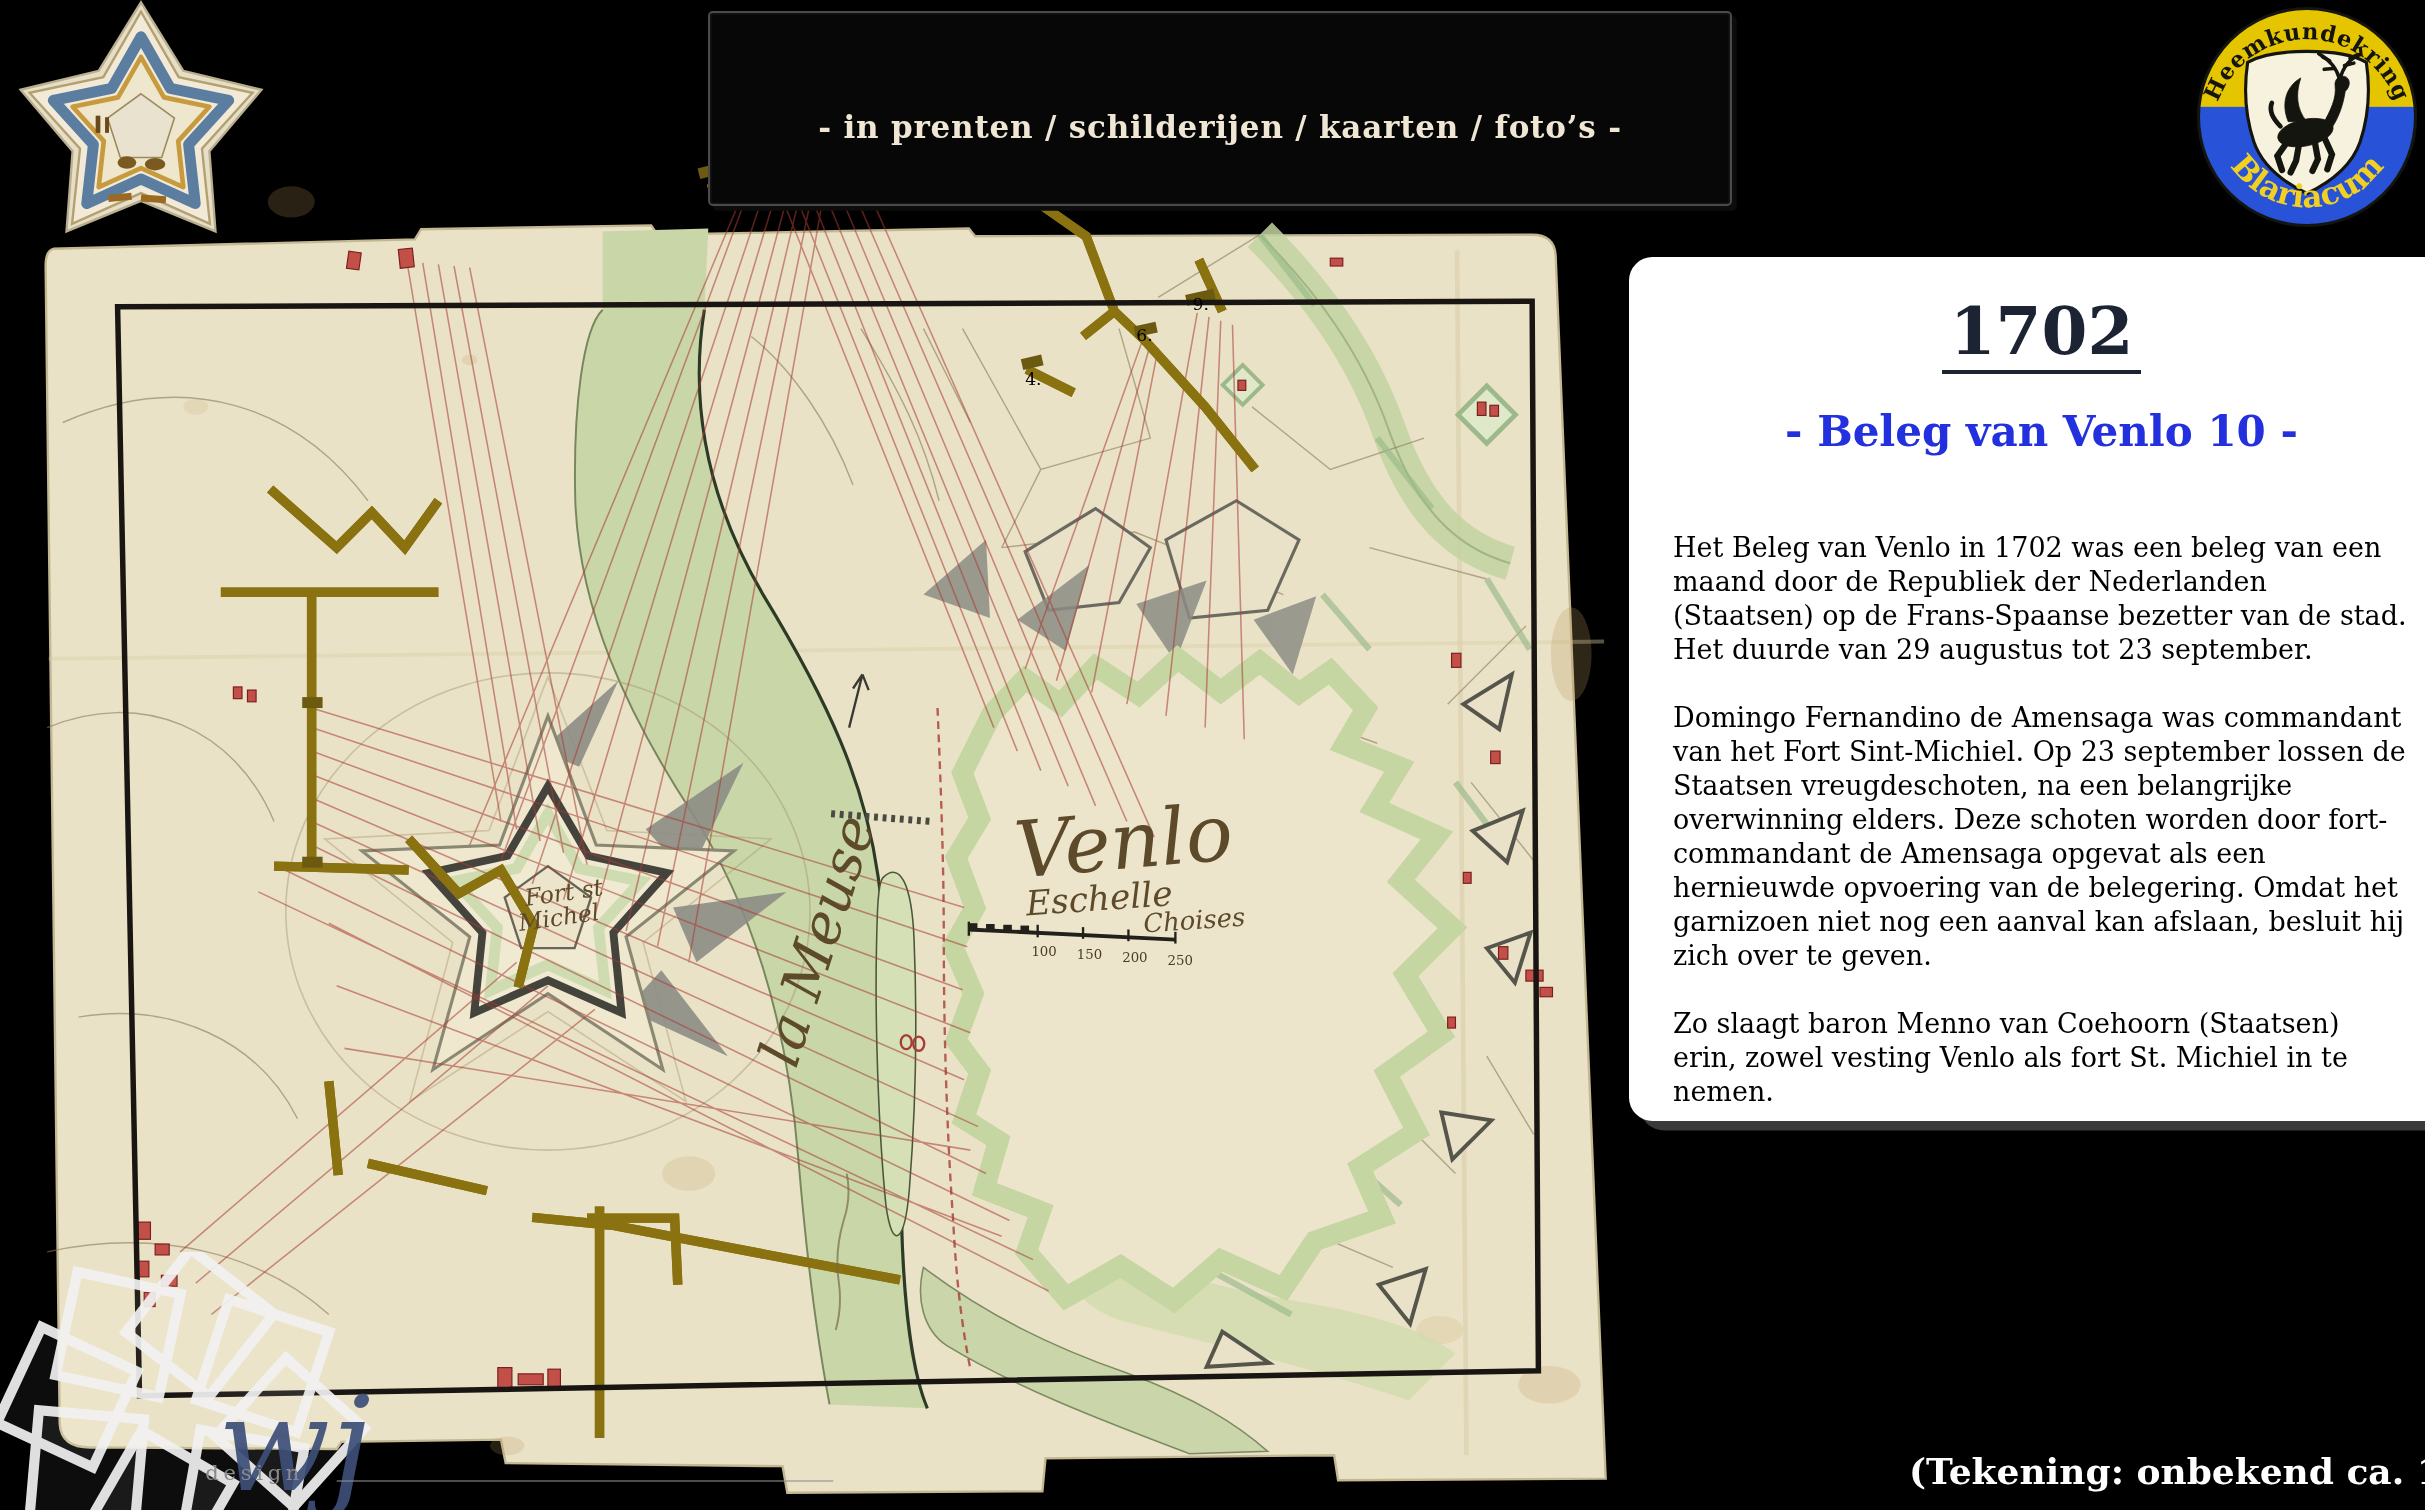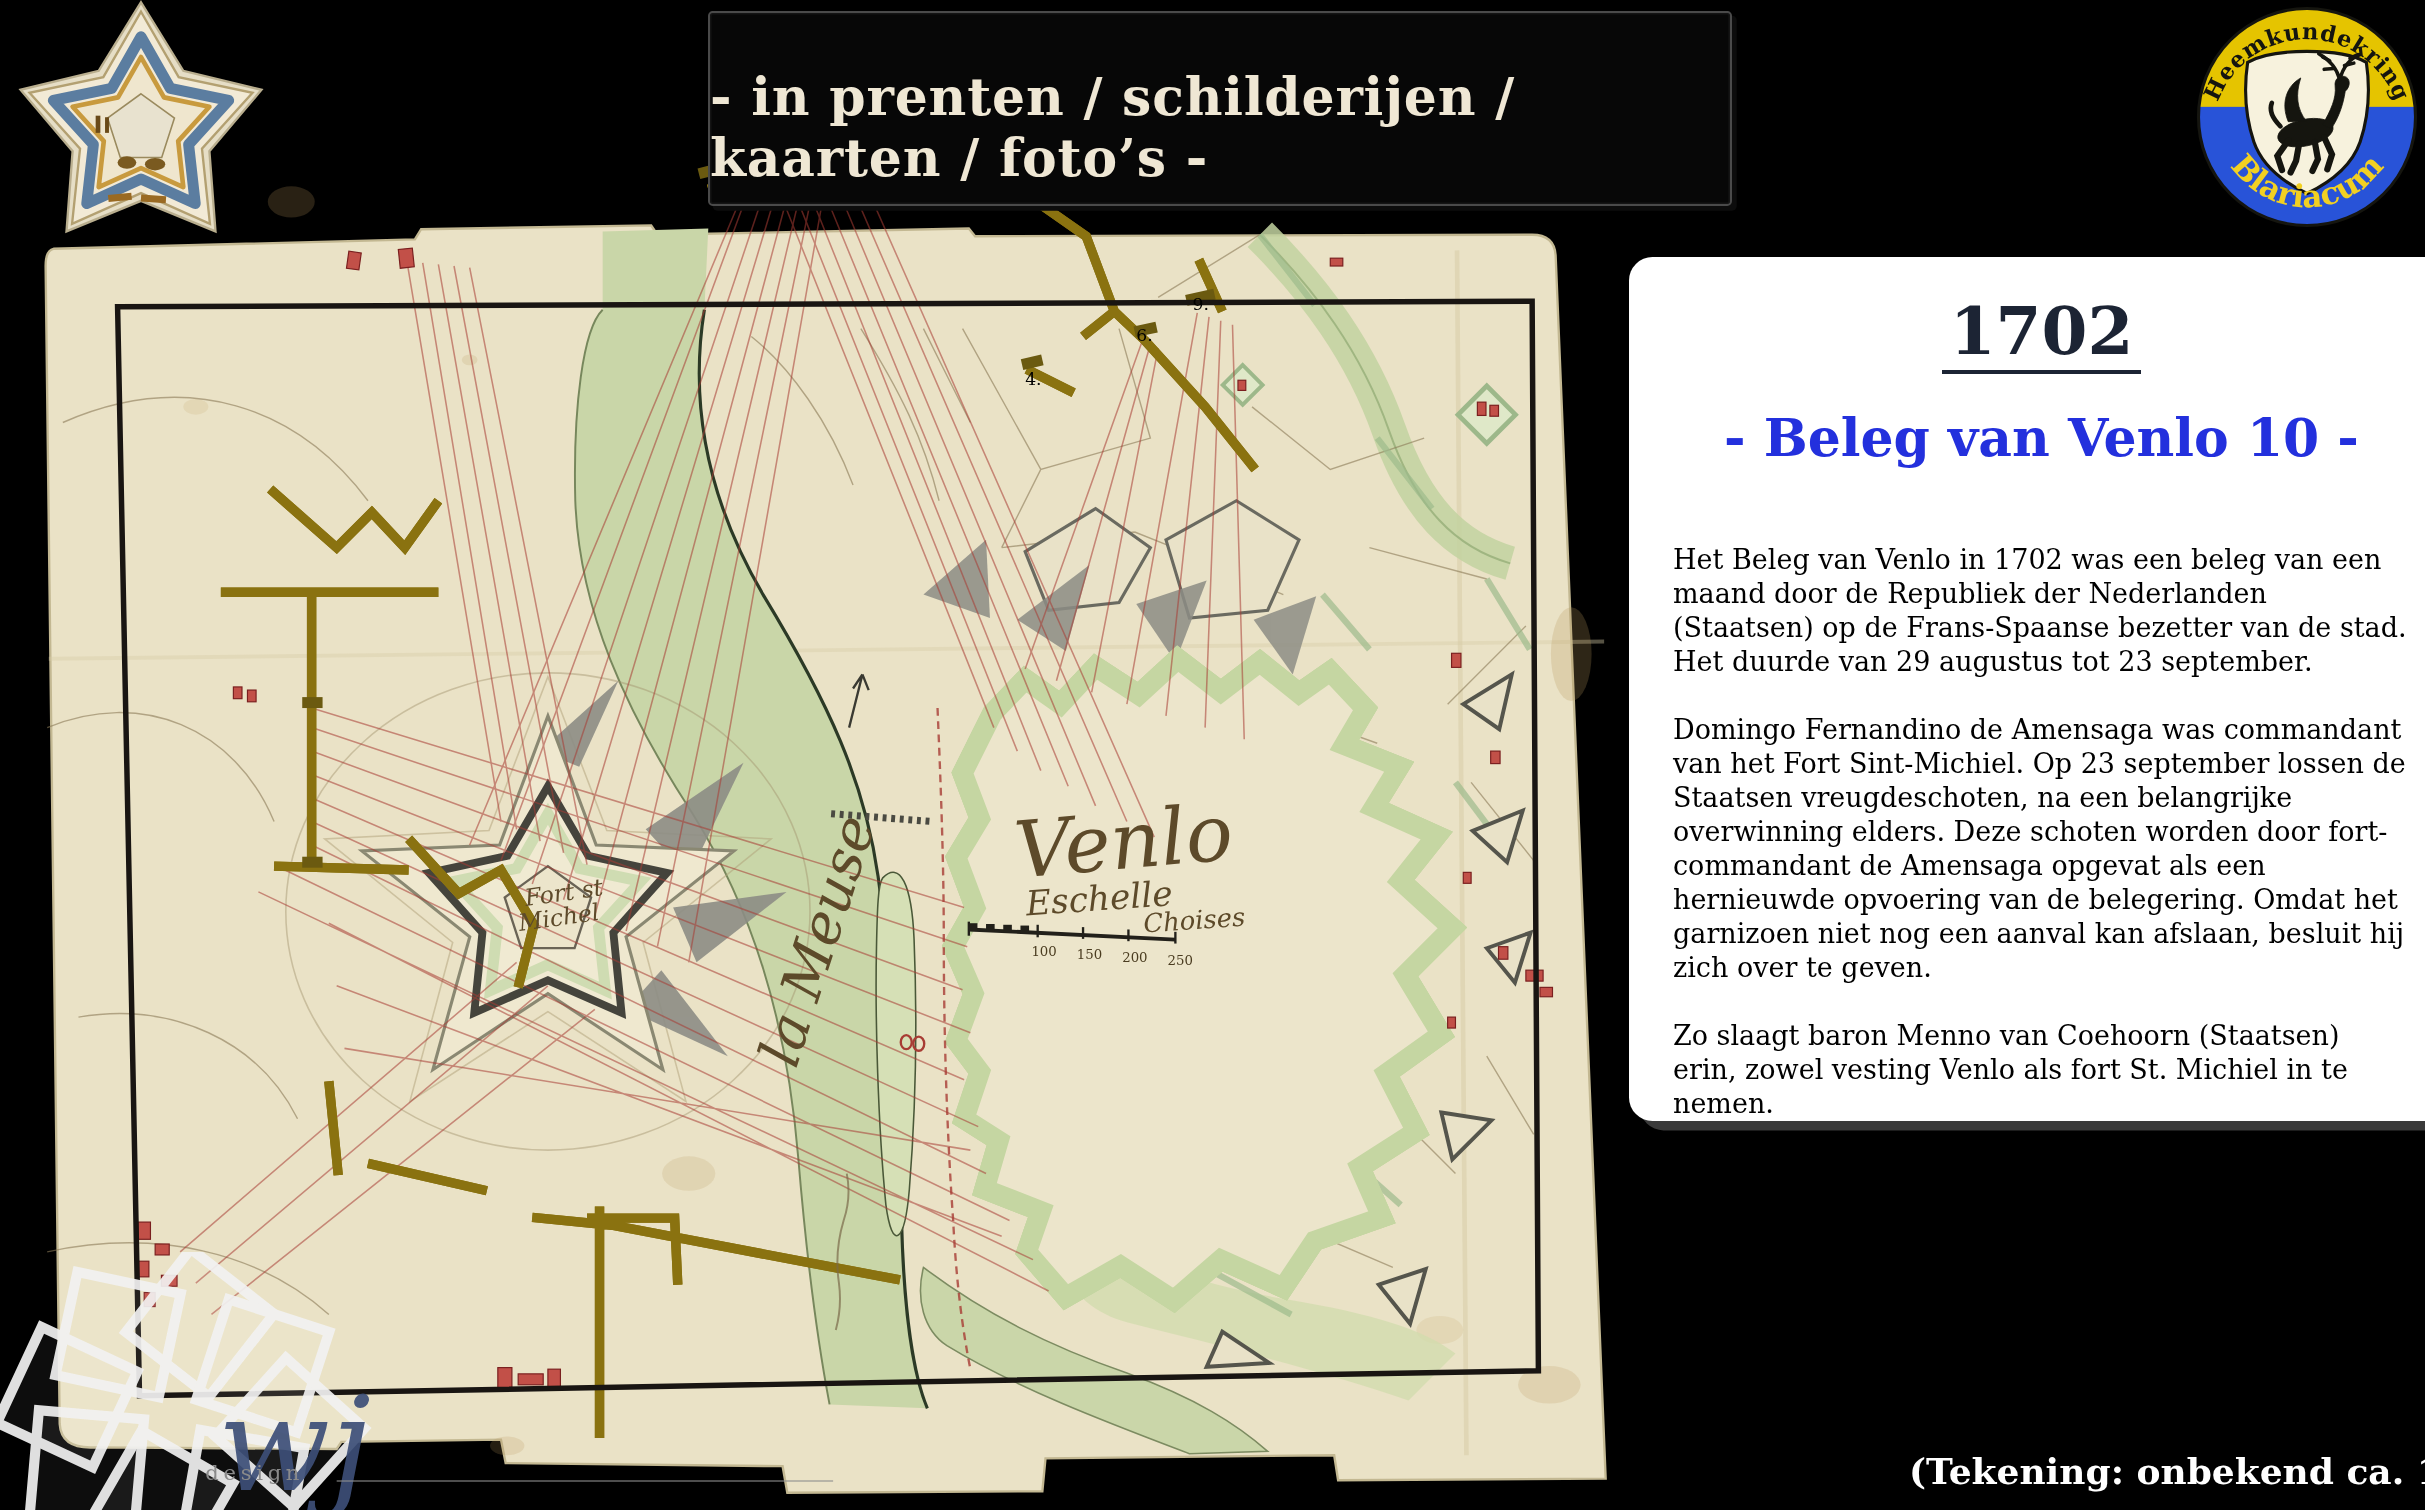--- a/index.html
+++ b/index.html
@@ -8,33 +8,33 @@
     background:#000;font-family:"DejaVu Serif","Liberation Serif",serif;
   }
   
   .banner{
     position:absolute;left:708px;top:11px;width:1020px;height:191px;
     background:#070707;border:2.3px solid #4a4a4a;border-radius:4.7px;
     box-shadow:inset 0 0 0 1.6px #141414, 4.7px 4.7px 0 #0c0c0c;
     display:flex;flex-direction:column;align-items:center;justify-content:center;
   }
   .banner .title{font-size:88px;font-weight:bold;color:#efe7d4;line-height:1;letter-spacing:1.6px;text-shadow:1.6px 1.6px 0 #1b1b1b;}
-  .banner .subtitle{font-size:52px;font-weight:bold;color:#efe7d4;margin-top:36px;letter-spacing:0.8px;}
+  .banner .subtitle{font-size:31px;font-weight:bold;color:#efe7d4;margin-top:36px;letter-spacing:0.8px;}
   
   .panel{
     position:absolute;left:1629px;top:257px;width:820px;height:864px;
     background:#ffffff;border-radius:23.5px;box-shadow:11px 9.4px 0 #3a3a3a;
     box-sizing:border-box;padding:41px 39px 0 44px;
   }
   .panel .year-wrap{text-align:center;}
   .panel .year{
     display:inline-block;font-size:66px;font-weight:bold;color:#1c2434;line-height:1;
     border-bottom:4.7px solid #1c2434;padding:0 7.8px 6.3px 7.8px;
   }
-  .panel .psub{font-size:52px;font-weight:bold;color:#2330dd;text-align:center;margin-top:33px;}
+  .panel .psub{font-size:42px;font-weight:bold;color:#2330dd;text-align:center;margin-top:33px;}
   .panel .body{margin-top:75px;font-size:27px;line-height:34px;color:#000;}
   .panel .body p{margin:0 0 34px 0;}
   
   .caption{
     position:absolute;left:1909px;top:1450px;width:501px;
     font-size:36px;font-weight:bold;color:#ffffff;white-space:nowrap;
   }
   
   .stage-svg{position:absolute;}
   text.ink{fill:#5d4a2a;}

